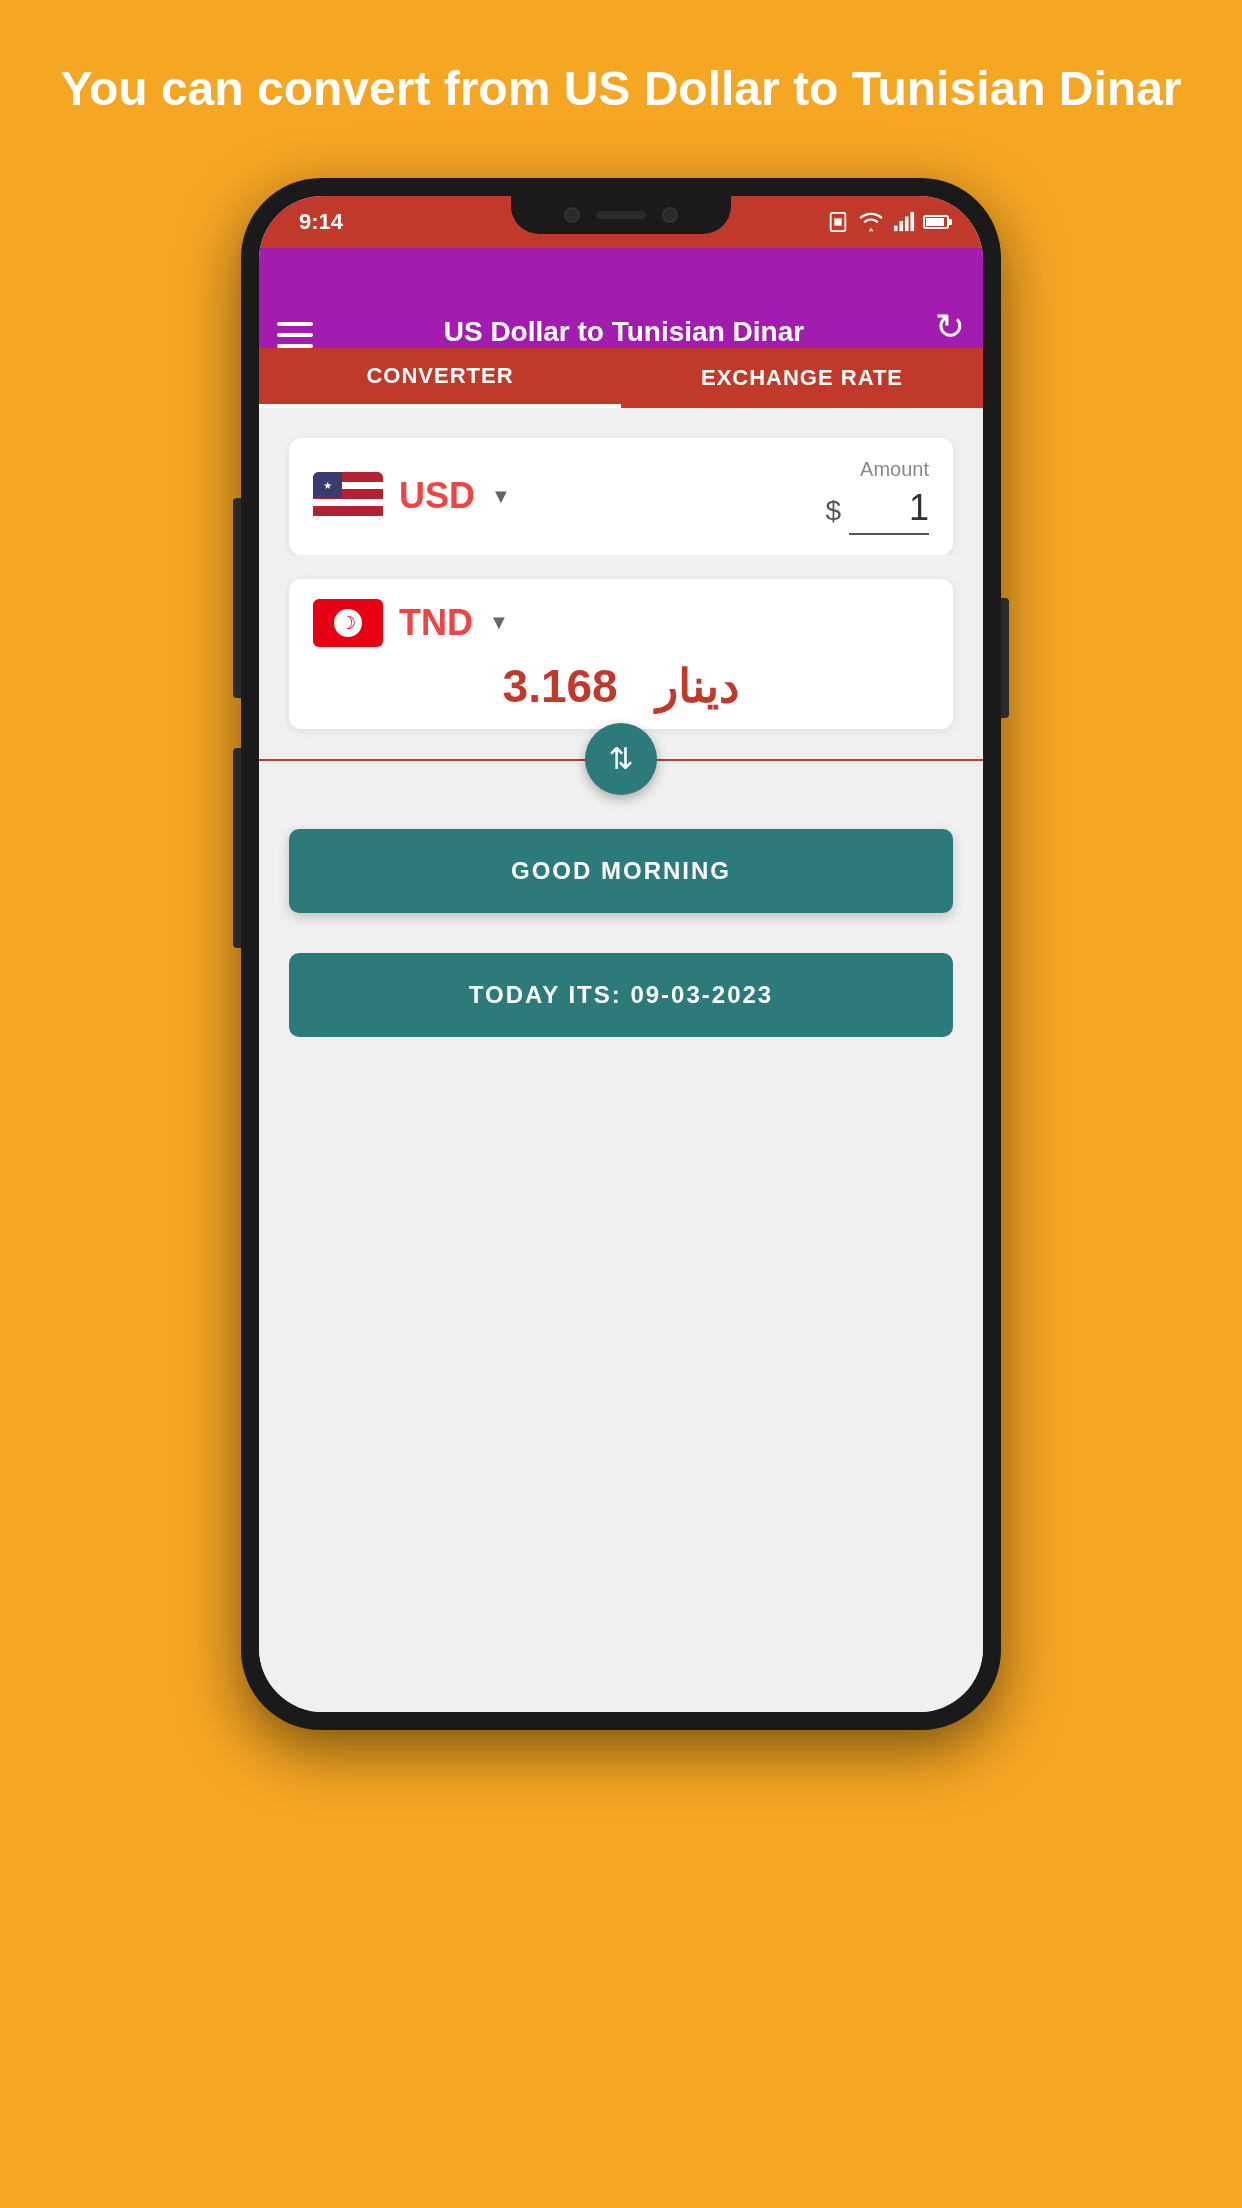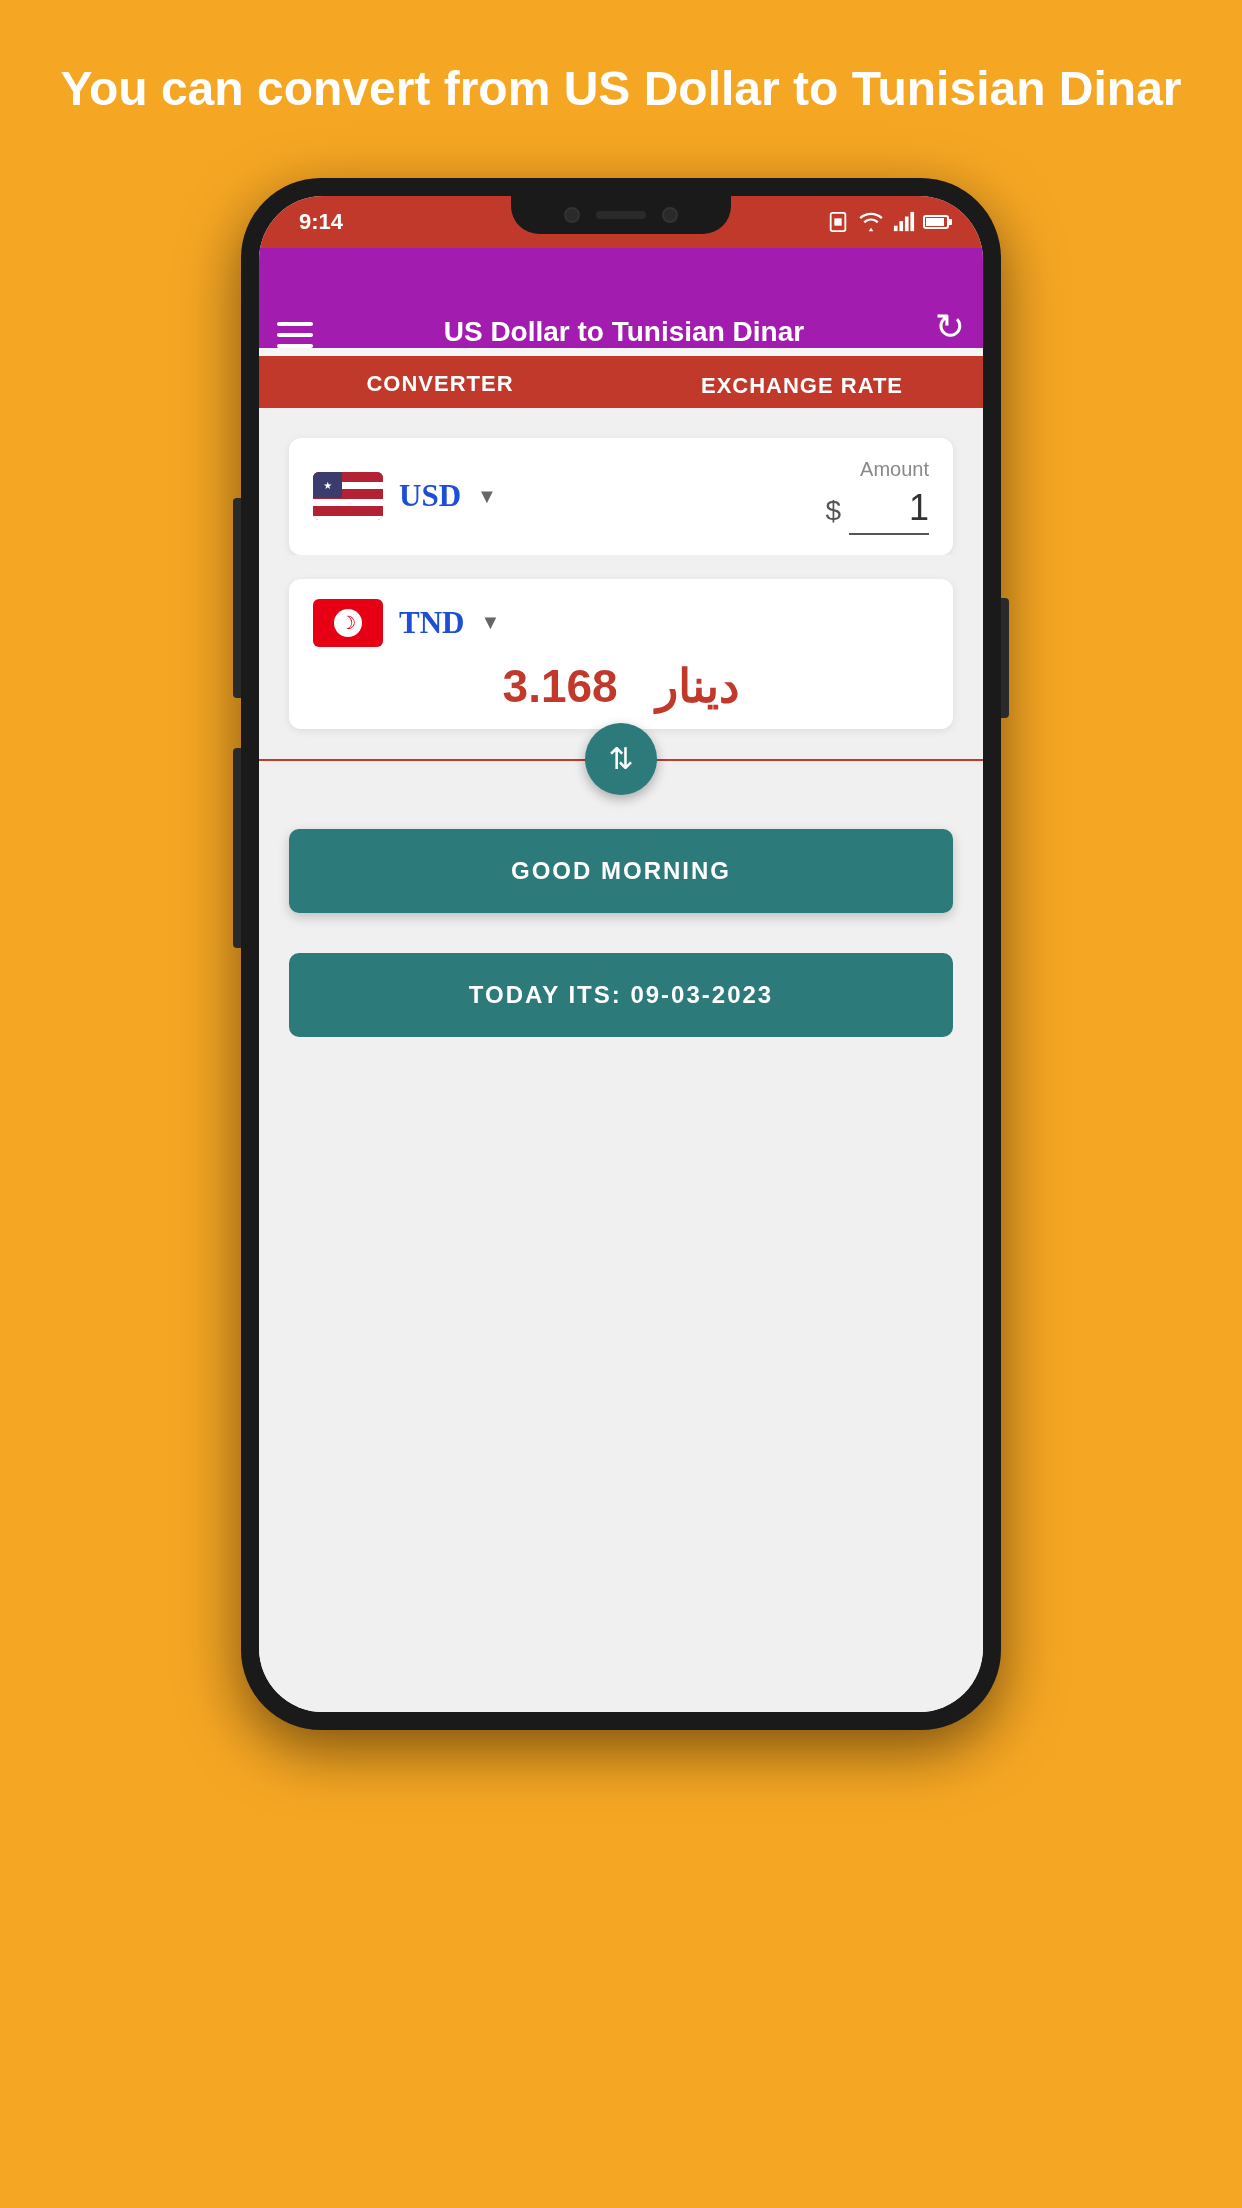--- a/index.html
+++ b/index.html
@@ -174,21 +174,21 @@
 
     .refresh-icon {
       color: white;
       font-size: 36px;
       cursor: pointer;
     }
 
     
     .tabs {
       position: absolute;
-      top: 160px;
+      top: 152px;
       left: 0;
       right: 0;
       height: 60px;
       background: #c0392b;
       display: flex;
     }
 
     .tab {
       flex: 1;
       display: flex;
@@ -294,24 +294,23 @@
       border-radius: 50%;
       background: white;
       display: flex;
       align-items: center;
       justify-content: center;
       color: #e70013;
       font-size: 18px;
     }
 
     .currency-code {
-      font-size: 31px;
-      font-weight: bold;
-      color: #1d4ed8;
-      font-family: Liberation Serif, serif;
+      font-size: 36px;
+      font-weight: bold;
+      color: #ef4444;
     }
 
     .dropdown-arrow {
       color: #666;
       font-size: 20px;
     }
 
     .amount-section {
       text-align: right;
     }

